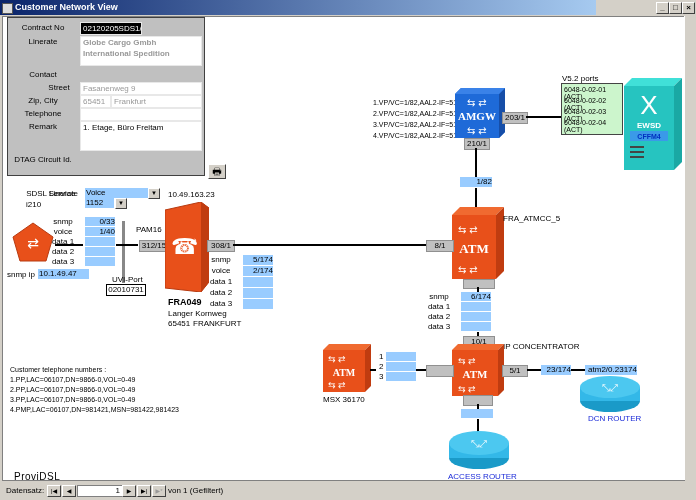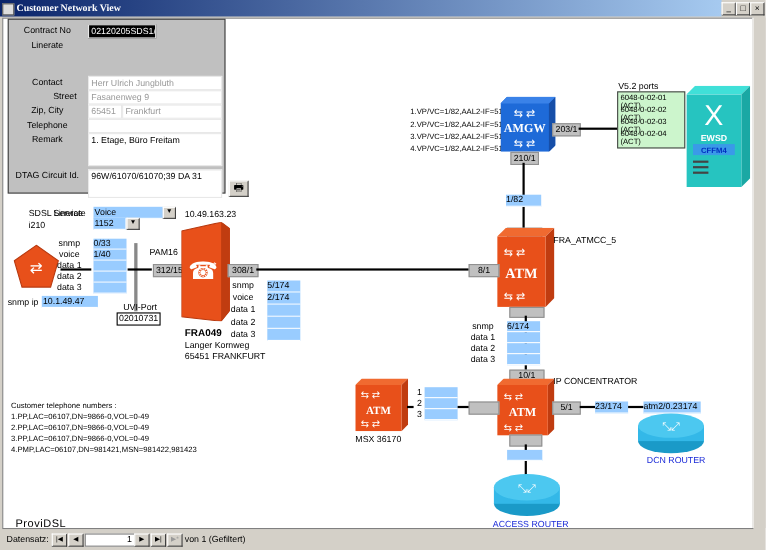--- a/index.html
+++ b/index.html
@@ -1,29 +1,29 @@
 <!DOCTYPE html>
 <html><head>
 <meta charset="utf-8">
 <style>
   html,body{margin:0;padding:0;}
   body{width:696px;height:500px;position:relative;overflow:hidden;background:#d4d0c8;font-family:"Liberation Sans",sans-serif;font-size:8px;color:#000;}
-  .titlebar{position:absolute;left:0;top:0;width:656px;height:15px;background:linear-gradient(to right,#0a246a,#a6caf0);color:#fff;font-weight:bold;font-size:9px;line-height:15px;font-family:Liberation Serif, serif;}
+  .titlebar{position:absolute;left:0;top:0;width:596px;height:15px;background:linear-gradient(to right,#0a246a,#a6caf0);color:#fff;font-weight:bold;font-size:9px;line-height:15px;}
   .titlebar .ticon{position:absolute;left:2px;top:3px;width:9px;height:9px;background:#ddd;border:1px solid #555;}
   .titlebar .ttext{position:absolute;left:15px;top:0;}
   .wbtn{position:absolute;top:2px;width:11px;height:10px;background:#d4d0c8;border:1px solid;border-color:#fff #404040 #404040 #fff;color:#000;font-size:8px;line-height:9px;text-align:center;font-weight:bold;}
   .canvas{position:absolute;left:2px;top:16px;width:681px;height:463px;background:#fff;border:1px solid #808080;}
   .vscroll{position:absolute;left:684px;top:16px;width:11px;height:464px;background:#d4d0c8;border-left:1px solid #fff;}
   .abs{position:absolute;}
   .form{position:absolute;left:7px;top:17px;width:196px;height:157px;background:#c0c0c0;border:1px solid #404040;}
   .lbl{position:absolute;text-align:center;font-size:8px;color:#000;white-space:nowrap;}
   .fld{position:absolute;background:#fff;border:1px solid #e8e8e8;font-size:8px;color:#000;white-space:nowrap;overflow:hidden;padding-left:2px;line-height:11px;}
   .fld.blur{color:#999;}
   .fld.sel{background:#000;color:#fff;}
-  .blue{position:absolute;background:#99ccff;border-bottom:1px solid #fff;font-size:8px;text-align:left;line-height:10px;}
+  .blue{position:absolute;background:#99ccff;border-bottom:1px solid #fff;font-size:8px;text-align:right;line-height:10px;}
   .gray{position:absolute;background:#c0c0c0;border:1px solid #909090;font-size:8px;text-align:center;line-height:10px;}
   .line{position:absolute;background:#000;}
   .small{font-size:7px;}
   .statusbar{position:absolute;left:2px;top:483px;width:692px;height:15px;font-size:8px;}
   .navbtn{position:absolute;top:2px;width:12px;height:10px;background:#d4d0c8;border:1px solid;border-color:#fff #404040 #404040 #fff;font-size:6px;line-height:10px;text-align:center;}
   .dd{position:absolute;width:10px;height:9px;background:#d4d0c8;border:1px solid;border-color:#fff #404040 #404040 #fff;font-size:6px;line-height:9px;text-align:center;}
 </style>
 </head>
 <body>
 
@@ -36,39 +36,38 @@
 </div>
 
 <div class="canvas"></div>
 <div class="vscroll"></div>
 
 <div class="form">
   <div class="lbl" style="left:0;top:5px;width:70px">Contract No</div>
   <div class="fld sel" style="left:72px;top:4px;width:58px;height:11px">02120205SDS1/1</div>
 
   <div class="lbl" style="left:0;top:19px;width:70px">Linerate</div>
+  <div class="fld blur" style="left:72px;top:18px;width:118px;height:28px;white-space:normal;font-weight:bold;">Globe Cargo Gmbh International Spedition</div>
 
   <div class="lbl" style="left:0;top:52px;width:70px">Contact</div>
-  <div class="fld blur" style="left:72px;top:51px;width:118px;height:11px">Herr Ulrich Jungbluth</div>
 
   <div class="lbl" style="left:16px;top:65px;width:70px">Street</div>
   <div class="fld blur" style="left:72px;top:64px;width:118px;height:11px">Fasanenweg 9</div>
 
   <div class="lbl" style="left:0;top:78px;width:70px">Zip, City</div>
   <div class="fld blur" style="left:72px;top:77px;width:27px;height:11px">65451</div>
   <div class="fld blur" style="left:103px;top:77px;width:87px;height:11px">Frankfurt</div>
 
   <div class="lbl" style="left:0;top:91px;width:70px">Telephone</div>
   <div class="fld" style="left:72px;top:90px;width:118px;height:11px"></div>
 
   <div class="lbl" style="left:0;top:104px;width:70px">Remark</div>
   <div class="fld" style="left:72px;top:103px;width:118px;height:28px;white-space:normal">1. Etage, Büro Freitam</div>
 
   <div class="lbl" style="left:0;top:137px;width:70px">DTAG Circuit Id.</div>
-  <div class="fld" style="left:72px;top:136px;width:118px;height:24px">96W/61070/61070;39 DA 31</div>
 </div>
 
 <div class="abs" style="left:208px;top:164px;width:16px;height:13px;background:#d4d0c8;border:1px solid;border-color:#fff #404040 #404040 #fff;text-align:center;font-size:10px;line-height:13px">
   <span>🖶</span>
 </div>
 
 <div class="lbl" style="left:40px;top:189px;width:44px">Service</div>
 <div class="blue" style="left:85px;top:188px;width:62px;height:10px;text-align:left;padding-left:1px">Voice</div>
 <div class="dd" style="left:148px;top:188px">▼</div>
 

